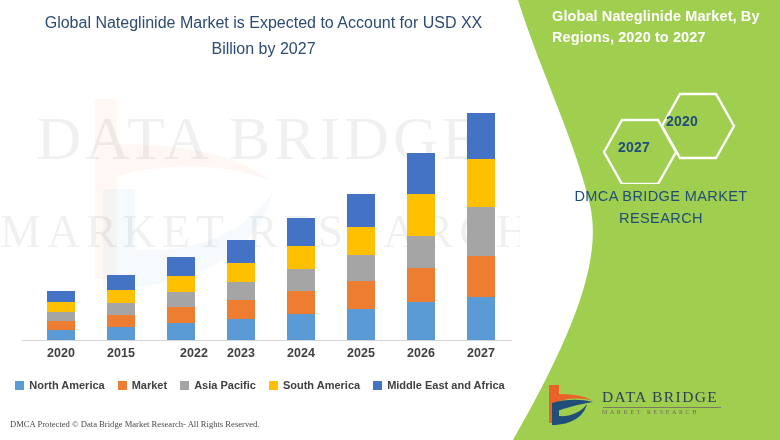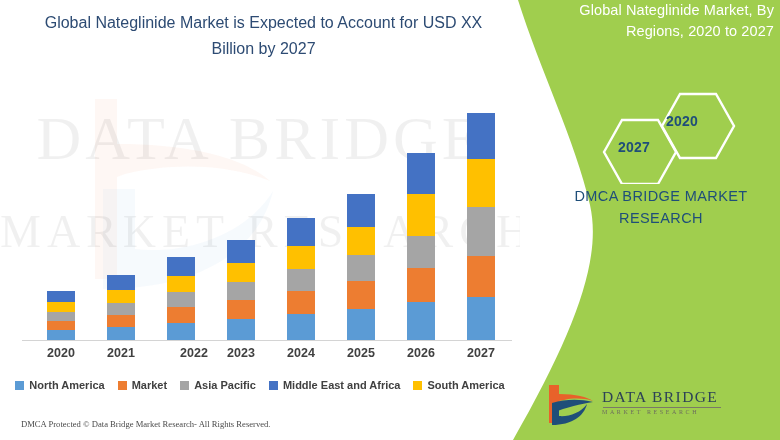--- a/index.html
+++ b/index.html
@@ -9,23 +9,23 @@
     font-family:"Liberation Sans",sans-serif;
     position:relative;
   }
   #root{position:absolute;inset:0;width:780px;height:440px;overflow:hidden;background:#fff;}
 
   
   .green-panel{position:absolute;top:0;right:0;width:300px;height:440px;}
   .green-panel svg{display:block;}
 
   .panel-title{
-    position:absolute;left:552px;top:0;width:222px;
-    color:#ffffff;font-size:14.5px;font-weight:400;line-height:1.45;
-    text-align:right;letter-spacing:.1px;
+    position:absolute;left:552px;top:6px;width:222px;
+    color:#ffffff;font-size:14.5px;font-weight:700;line-height:1.45;
+    letter-spacing:.1px;
   }
 
   .hexwrap{position:absolute;left:586px;top:84px;width:190px;height:100px;}
   .hex-label{
     position:absolute;color:#1F4E79;font-size:14px;font-weight:600;
     letter-spacing:.2px;
   }
   .hex-2020{left:80px;top:29px;}
   .hex-2027{left:32px;top:55px;}
 
@@ -76,21 +76,21 @@
   }
   .legend-item{display:flex;align-items:center;gap:5px;}
   .legend-swatch{width:9px;height:9px;display:block;}
   .legend-label{color:#404040;font-size:11px;font-weight:bold;white-space:nowrap;}
 
   
   .foot{
     position:absolute;top:419px;color:#4a4a4a;
     font-family:"Liberation Serif",serif;font-size:8.6px;white-space:nowrap;
   }
-  .foot-left{left:10px;margin-left:11px;}
+  .foot-left{left:10px;}
   .foot-right{left:283px;}
 </style>
 </head>
 <body>
 
 <div id="root">
 
   <div class="green-panel">
     <svg width="300" height="440" viewBox="0 0 300 440">
       <path d="M300,0 L38,0 C60,70 95,140 110,205 C122,258 96,330 33,440 L300,440 Z" fill="#A0CE4E"></path>
@@ -191,21 +191,21 @@
         <div class="bar" style="left: 467px; top: 113px; height: 227px;">
           <div class="seg" style="background: rgb(68, 114, 196); top: 0px; height: 46px;"></div>
           <div class="seg" style="background: rgb(255, 192, 0); top: 46px; height: 48px;"></div>
           <div class="seg" style="background: rgb(165, 165, 165); top: 94px; height: 49px;"></div>
           <div class="seg" style="background: rgb(237, 125, 49); top: 143px; height: 41px;"></div>
           <div class="seg" style="background: rgb(91, 155, 213); top: 184px; height: 43px;"></div>
         </div>
       </div>
     <div id="xlabels">
         <div class="xlabel" style="left: 31px;">2020</div>
-        <div class="xlabel" style="left: 91px;">2021</div>
+        <div class="xlabel" style="left: 91px;">2015</div>
         <div class="xlabel" style="left: 164px;">2022</div>
         <div class="xlabel" style="left: 211px;">2023</div>
         <div class="xlabel" style="left: 271px;">2024</div>
         <div class="xlabel" style="left: 331px; text-align: center;">2025</div>
         <div class="xlabel" style="left: 391px;">2026</div>
         <div class="xlabel" style="left: 451px;">2027</div>
       </div>
   </div>
 
   <div class="legend" id="legend">
@@ -215,24 +215,24 @@
       </div>
       <div class="legend-item">
         <span class="legend-swatch" style="background: rgb(237, 125, 49);"></span>
         <span class="legend-label">Market</span>
       </div>
       <div class="legend-item">
         <span class="legend-swatch" style="background: rgb(165, 165, 165);"></span>
         <span class="legend-label">Asia Pacific</span>
       </div>
       <div class="legend-item">
+        <span class="legend-swatch" style="background: rgb(255, 192, 0);"></span>
+        <span class="legend-label">South America</span>
+      </div>
+      <div class="legend-item">
         <span class="legend-swatch" style="background: rgb(68, 114, 196);"></span>
         <span class="legend-label">Middle East and Africa</span>
       </div>
-      <div class="legend-item">
-        <span class="legend-swatch" style="background: rgb(255, 192, 0);"></span>
-        <span class="legend-label">South America</span>
-      </div>
     </div>
 
   <div class="foot foot-left">DMCA Protected © Data Bridge Market Research- All Rights Reserved.</div>
 
 </div>
 
 </body></html>

